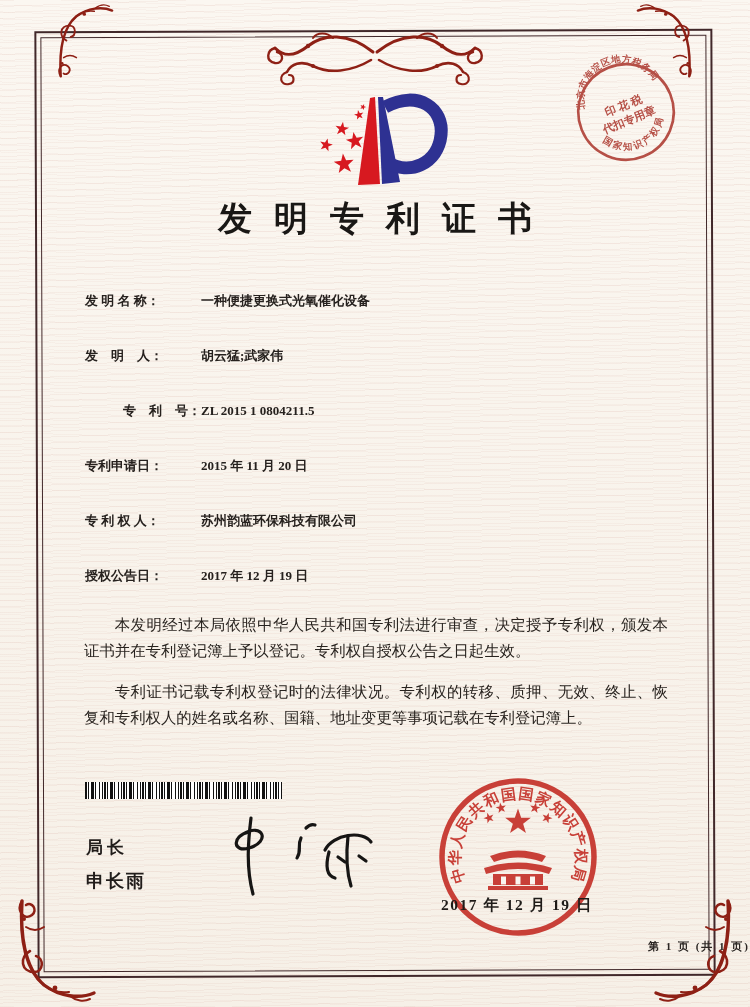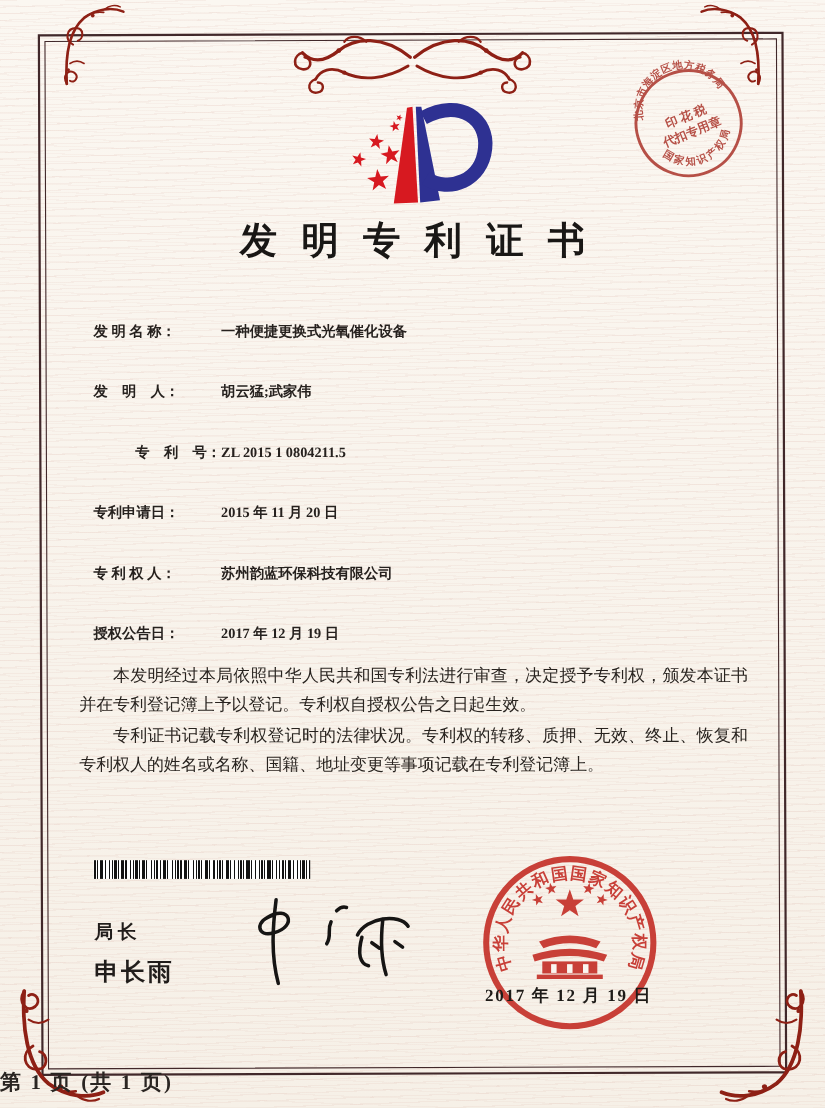--- a/index.html
+++ b/index.html
@@ -15,27 +15,27 @@
   .cert-no .num{letter-spacing:1px;margin:0 4px;}
   .doc-title{position:absolute;left:0;top:196px;width:100%;text-align:center;font-size:34px;font-weight:700;
     color:#191715;letter-spacing:22px;padding-left:22px;box-sizing:border-box;}
   .fields{position:absolute;left:85px;top:292px;width:600px;}
   .field-row{position:absolute;left:0;font-size:13px;font-weight:600;color:#26211e;white-space:nowrap;}
   .field-label{display:inline-block;width:116px;}
   .barcode{position:absolute;left:85px;top:782px;width:197px;height:17px;
     background:repeating-linear-gradient(90deg,#111 0 2px,#fff 2px 3px,#111 3px 4px,#fff 4px 6px,#111 6px 9px,#fff 9px 10px,#111 10px 11px,#fff 11px 14px,#111 14px 15px,#fff 15px 17px,#111 17px 18px,#fff 18px 19px);}
   .paragraphs{position:absolute;left:68px;top:598px;width:616px;font-size:15.4px;line-height:25.6px;
     color:#28231f;font-weight:500;text-align:justify;}
-  .paragraphs p{margin:4px;text-indent:2em;}
+  .paragraphs p{margin:16px;text-indent:2em;font-family:Liberation Mono, monospace;}
   .sig-role{position:absolute;left:86px;top:836px;font-size:17px;font-weight:600;color:#211d1b;letter-spacing:4px;}
-  .sig-name{position:absolute;left:86px;top:869px;font-size:22px;font-weight:600;color:#211d1b;letter-spacing:2px;}
+  .sig-name{position:absolute;left:86px;top:869px;font-size:18px;font-weight:600;color:#211d1b;letter-spacing:2px;}
   .seal-date{position:absolute;left:441px;top:895px;width:190px;font-size:15.5px;font-weight:600;
     color:#1e1b18;letter-spacing:1.5px;z-index:6;}
-  .page-footer{position:absolute;left:0;top:939px;width:100%;text-align:left;font-size:19px;
-    color:#2a2522;letter-spacing:2px;font-weight:600;margin-top:32px;}
+  .page-footer{position:absolute;left:0;top:939px;width:100%;text-align:right;font-size:11px;
+    color:#2a2522;letter-spacing:2px;font-weight:600;}
   .svg-abs{position:absolute;}
   .hidden-defs{position:absolute;width:0;height:0;overflow:hidden;}
 </style>
 </head>
 <body>
 
 <div id="page">
 
   <svg class="hidden-defs" aria-hidden="true">
     <defs>

